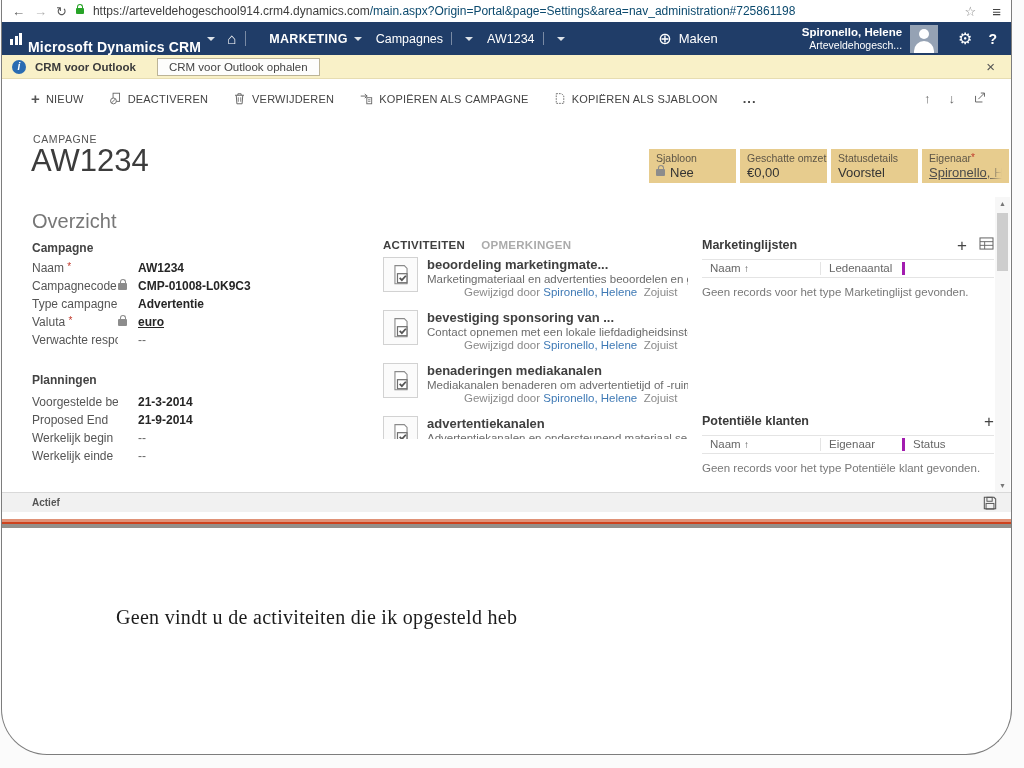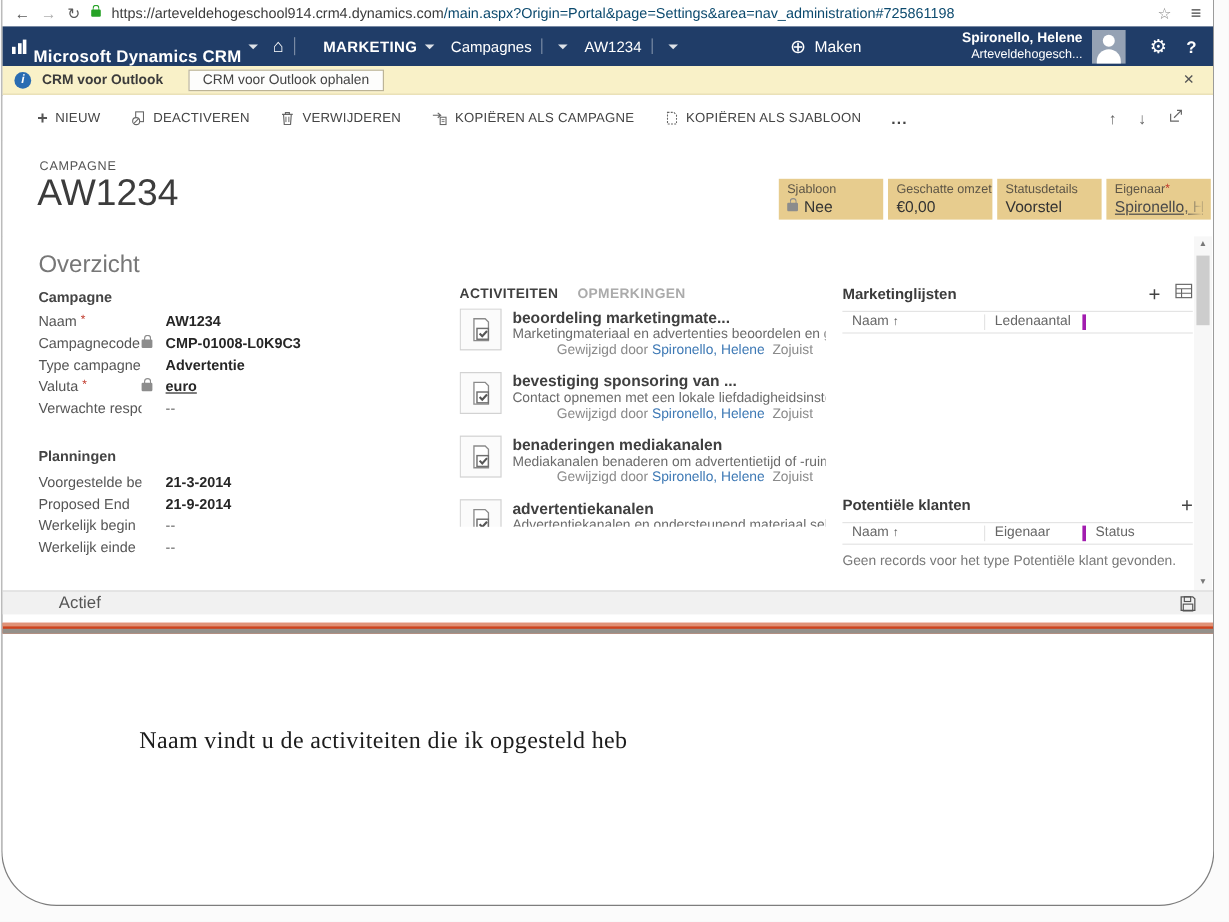--- a/index.html
+++ b/index.html
@@ -131,21 +131,21 @@
   
   .vscroll { position:absolute; left:993px; top:0; width:15px; height:295px; background:#f7f7f7; }
   .vscroll .sarr { position:absolute; left:0; width:15px; text-align:center; font-size:7px; color:#777; }
   .vscroll .up { top:3px; }
   .vscroll .dn { bottom:3px; }
   .vthumb { position:absolute; left:2px; top:16px; width:11px; height:58px; background:#cdcdcd; }
 
   
   .statusbar { position:absolute; left:0; top:492px; right:0; height:20px; background:#f1f1f1;
                border-top:1px solid #d9d9d9; }
-  .statusbar .stext { position:absolute; left:47px; top:0; line-height:19px; font-size:14px; color:#555; }
+  .statusbar .stext { position:absolute; left:30px; top:0; line-height:19px; font-size:10px; color:#555;font-weight:bold; }
   .statusbar .save { position:absolute; right:14px; top:3px; }
 
   
   .redband { position:absolute; left:0; top:519px; right:0; height:9px; background:#ce431e;
              border-top:3px solid #e09277; border-bottom:4px solid #94908a; }
   .caption { position:absolute; left:114px; top:606px; font-family:"Liberation Serif", serif;
              font-size:20px; color:#1c1c1c; letter-spacing:.3px; }
 </style>
 </head>
 <body>
@@ -434,20 +434,21 @@
                   <rect x="1" y="1" width="14" height="12" fill="none" stroke="#666" stroke-width="1.1"></rect>
                   <path d="M1 5h14M1 9h14M6 5v8" stroke="#666" stroke-width="1"></path>
                 </svg></span>
           </span>
         </div>
         <div class="sg-cols">
           <span class="sg-col sg-c1"><span>Naam</span> <span class="sort">↑</span></span>
           <span class="sg-col sg-c2">Ledenaantal</span>
           <span class="sg-col sg-c3"></span>
         </div>
+        <div class="sg-empty">Geen records voor het type Marketinglijst gevonden.</div>
       </div>
 
       <div class="subgrid" style="top:214px;">
         <div class="sg-head">
           <span class="sg-title">Potentiële klanten</span>
           <span class="sg-icons">
             <span class="sg-plus">+</span>
           </span>
         </div>
         <div class="sg-cols">
@@ -469,16 +470,16 @@
       <span class="stext">Actief</span>
       <span class="save"><svg width="14" height="14" viewBox="0 0 16 16">
             <path d="M1.5 1.5h11l2 2v11h-13z" fill="none" stroke="#555" stroke-width="1.2"></path>
             <rect x="4.5" y="1.5" width="6" height="4.5" fill="none" stroke="#555" stroke-width="1.1"></rect>
             <rect x="3.5" y="8.5" width="9" height="6.5" fill="none" stroke="#555" stroke-width="1.1"></rect>
           </svg></span>
     </div>
 
     <div class="redband"></div>
 
-    <div class="caption">Naam vindt u de activiteiten die ik opgesteld heb</div>
+    <div class="caption">Geen vindt u de activiteiten die ik opgesteld heb</div>
 
   </div>
 </div>
 
 </body></html>

